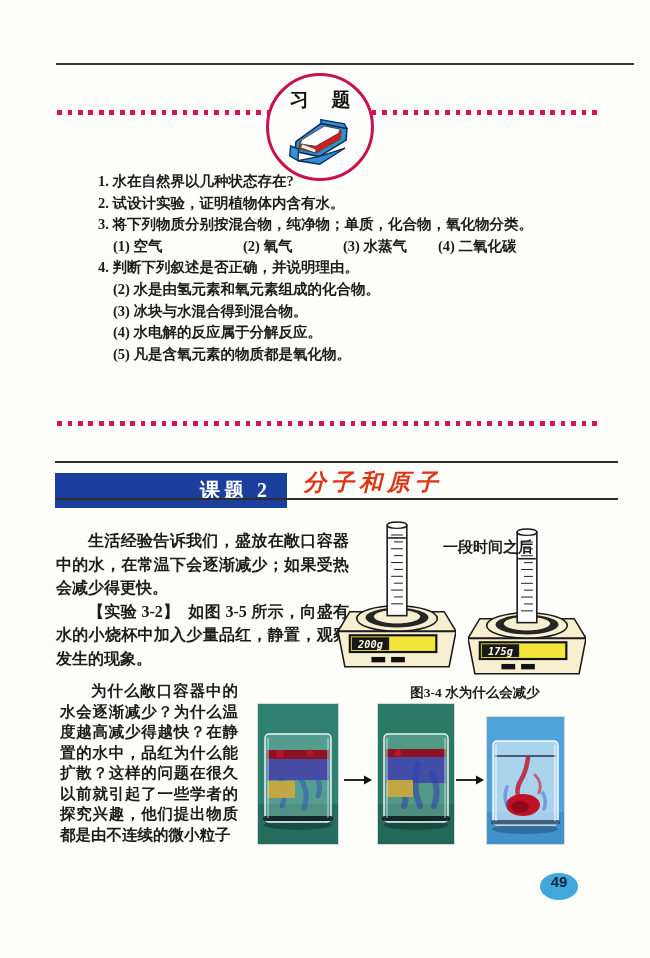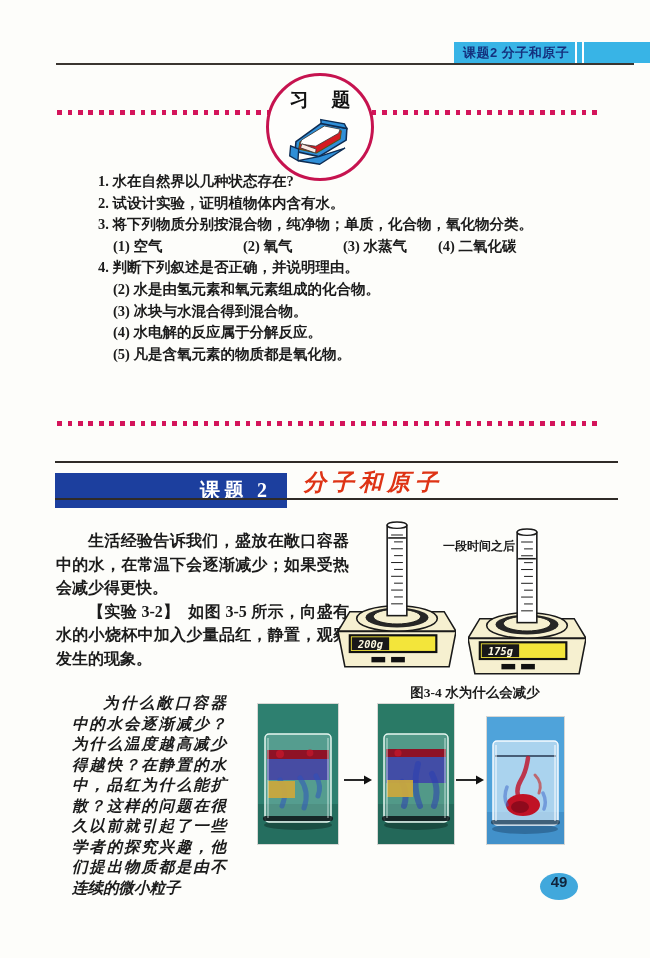--- a/index.html
+++ b/index.html
@@ -68,29 +68,29 @@
   .col-left {
     position:absolute; left:56px; top:529px; width:293px;
     font-size:16px; line-height:23.6px; text-align:justify; font-weight:600;
   }
   .col-left p { margin:0; text-indent:2em; }
   .para2-tag { margin-right:.55em; }
   .col-narrow {
     position:absolute; left:56px; top:677px; width:186px;
     font-size:15.5px; line-height:20.5px; text-align:justify; font-weight:600;
   }
-  .col-narrow p { margin:16px; text-indent:2em;font-style:italic; }
+  .col-narrow p { margin:4px; text-indent:2em; }
 
   
   .fig34 { position:absolute; left:336px; top:516px; width:292px; height:170px; }
   .balance-left  { position:absolute; left:2px;  top:2px;  }
   .balance-right { position:absolute; left:132px; top:9px; }
   .fig34-note {
     position:absolute; left:107px; top:22px; width:76px;
-    font-size:12px; font-weight:700; z-index:3; white-space:nowrap;
+    font-size:15px; font-weight:700; z-index:3; white-space:nowrap;
   }
   .fig34-caption {
     position:absolute; left:340px; top:684px; width:270px; text-align:center;
     font-size:13.5px; font-weight:700;
   }
   .lcd {
     font-family:"DejaVu Sans Mono","Liberation Mono",monospace;
     font-style:italic; font-weight:bold; fill:#fffbe2;
   }
 
@@ -115,24 +115,20 @@
     display:flex; align-items:flex-start; justify-content:center;
     font-family:"Liberation Sans","DejaVu Sans",sans-serif;
     font-size:15px; font-weight:700; color:#10243c;
   }
 </style>
 </head>
 <body>
 
 <div class="page">
 
-  <div class="chapter-tab">
-    <span class="chapter-tab-label">课题2 分子和原子</span>
-    <span class="tab-sep"></span>
-  </div>
   <div class="top-rule"></div>
 
   <div class="dash-rule dash-top"></div>
   <div class="dash-rule dash-bottom"></div>
 
   <div class="badge-circle">
     <div class="badge-label">习 题</div>
     <div class="badge-icon">
       <svg width="68" height="52" viewBox="0 0 70 54">
         <g transform="rotate(-6 35 27)">

